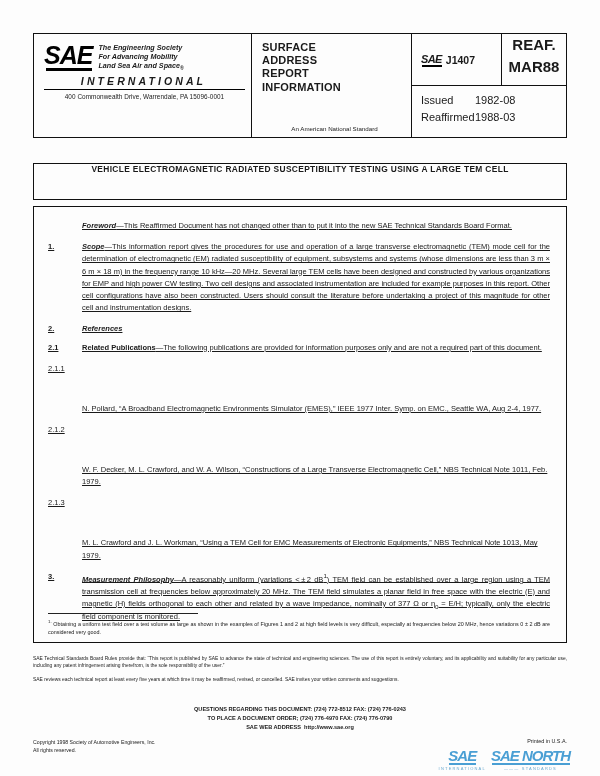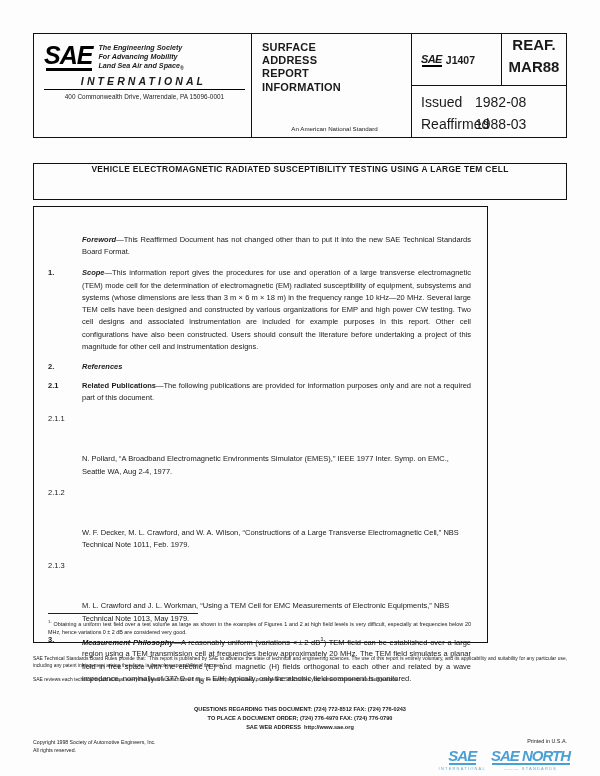--- a/index.html
+++ b/index.html
@@ -155,21 +155,21 @@
     display: flex;
     flex-direction: column;
     align-items: center;
     font-size: 15px;
     font-weight: bold;
     line-height: 1.45;
   }
   .mh-right-bot {
     flex: 1;
     padding: 6px 0 0 9px;
-    font-size: 14px;
+    font-size: 11px;
     line-height: 1.55;
   }
   .dates-row { display: flex; }
   .dates-label { width: 54px; }
   .dates-val { font-weight: normal; }
 
   
   .titlebar {
     position: absolute;
     left: 33px; top: 163px;
@@ -184,25 +184,26 @@
   .titlebar span {
     font-size: 8.4px;
     font-weight: bold;
     letter-spacing: 0.35px;
   }
 
   
   .bodybox {
     position: absolute;
     left: 33px; top: 206px;
-    width: 455px;
+    width: 534px;
     height: 437px;
     border: 1.6px solid #111;
     box-sizing: border-box;
-    padding: 27px 16px 0 14px;
+    padding: 13px 16px 0 14px;
+    text-decoration: underline;
   }
   .para {
     display: flex;
     font-size: 7.5px;
     line-height: 1.63;
     margin-bottom: 9px;
   }
   .num {
     width: 34px;
     flex-shrink: 0;

